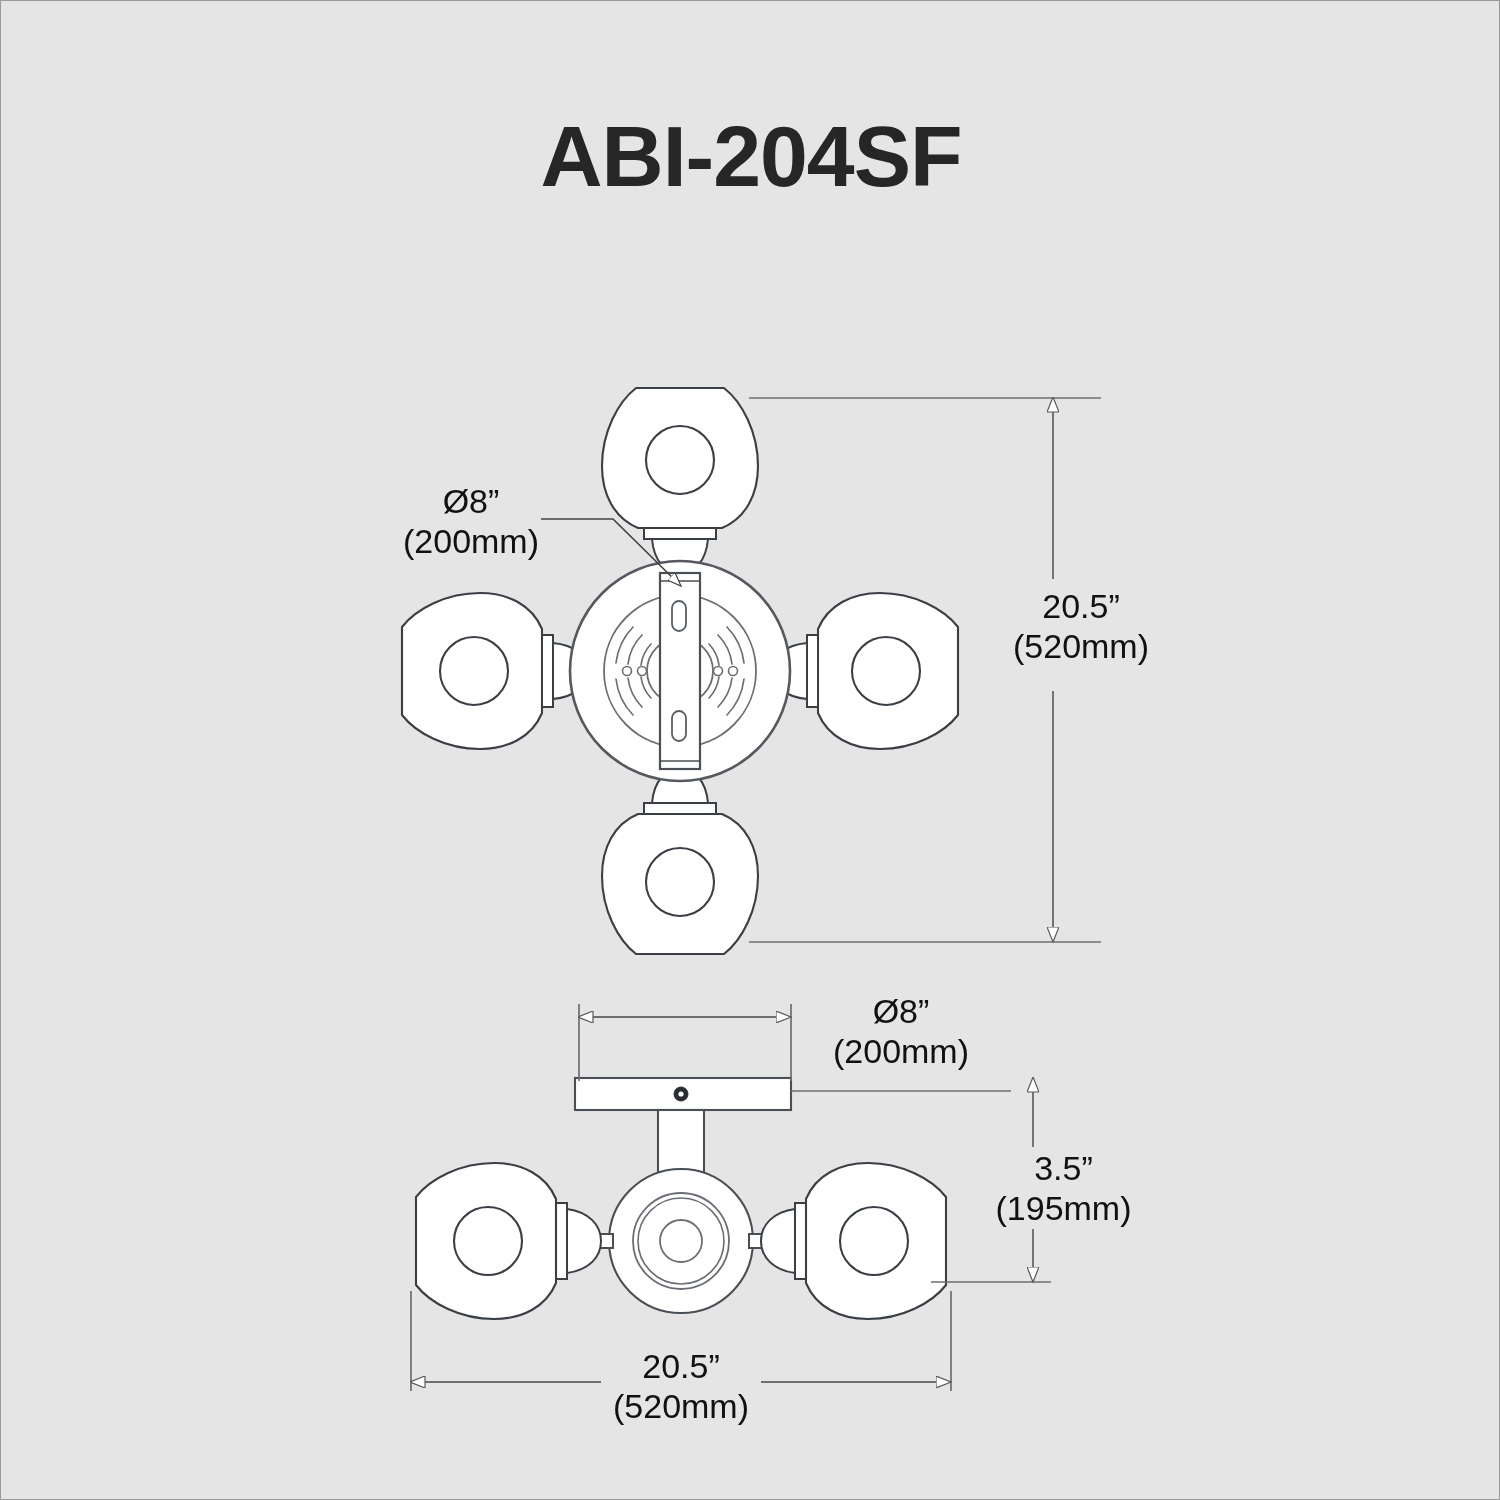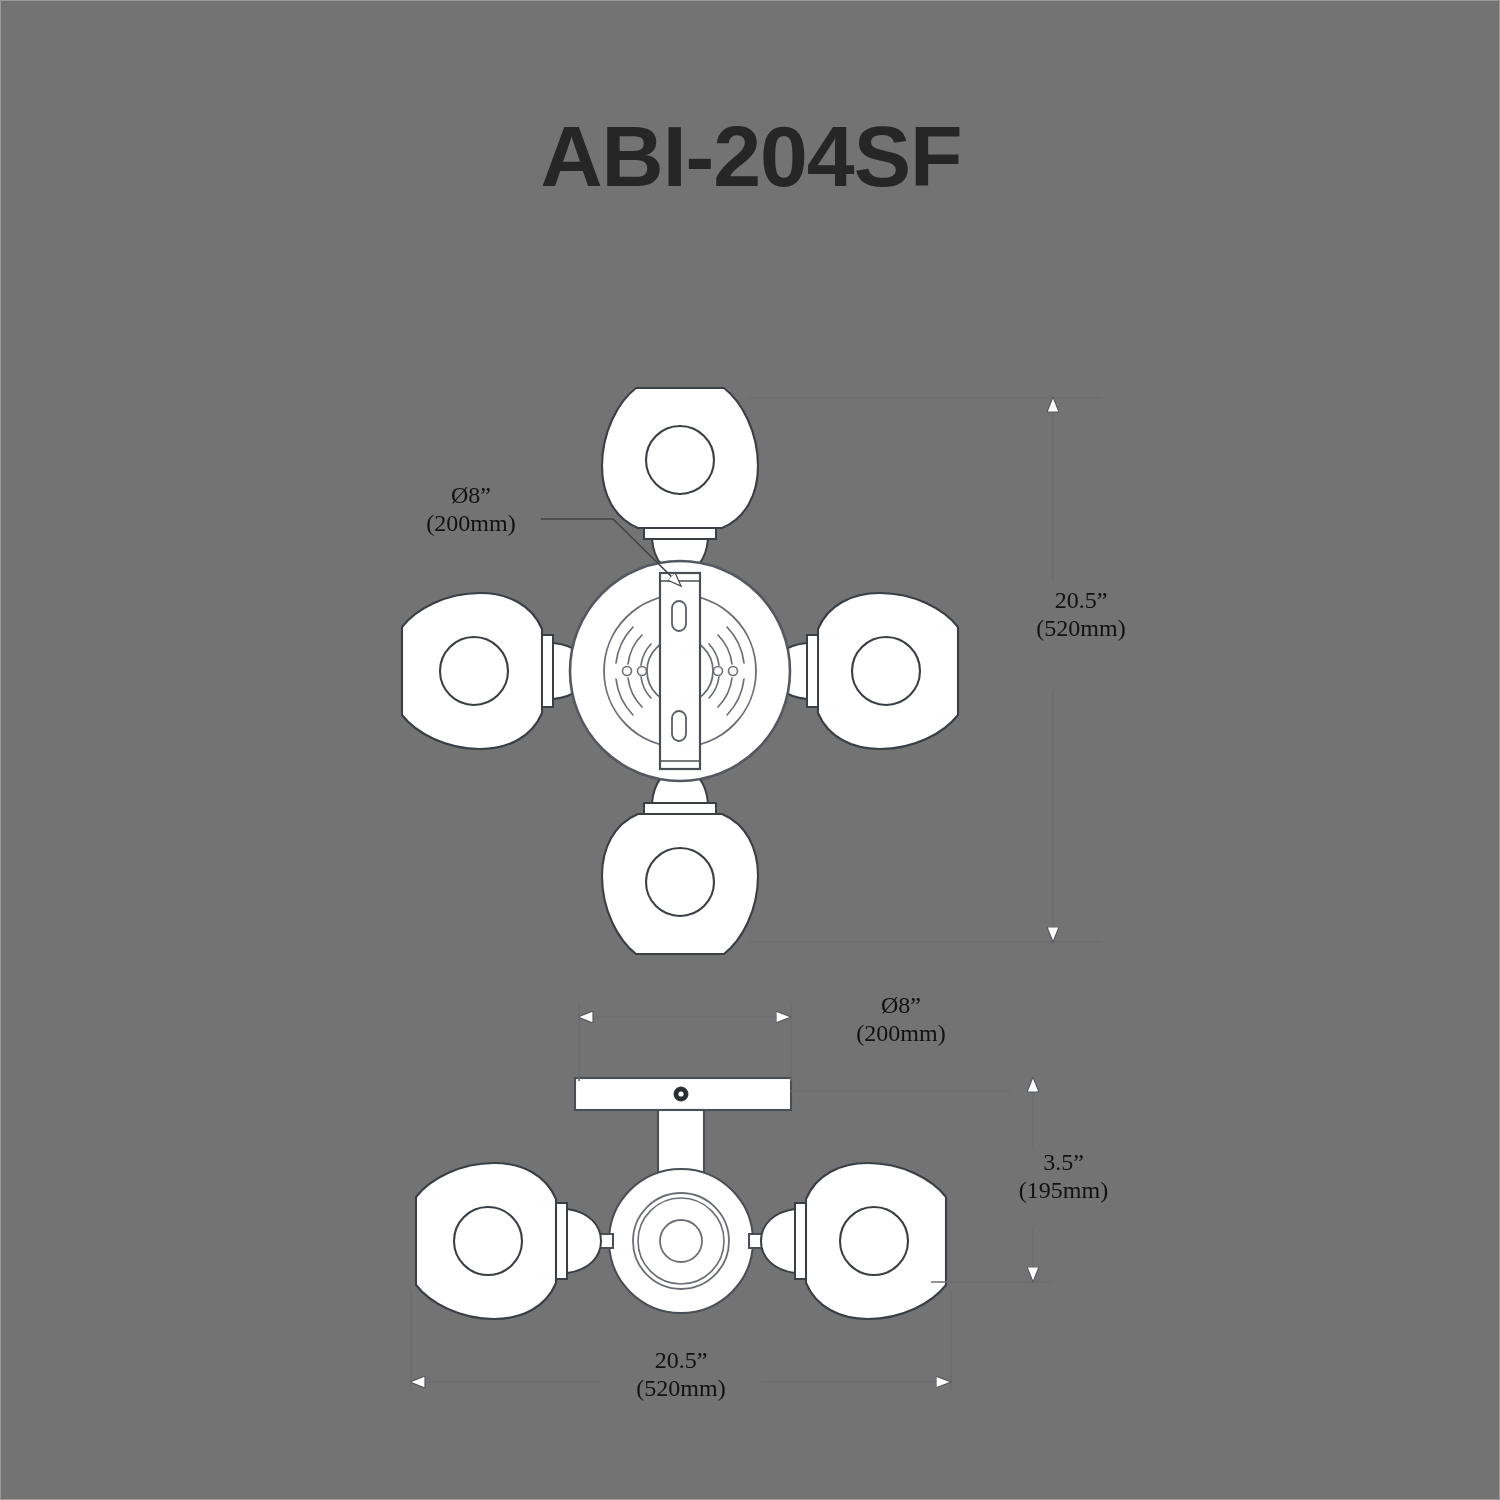--- a/index.html
+++ b/index.html
@@ -7,44 +7,44 @@
     padding: 0;
     background: #ffffff;
   }
   body {
     font-family: "Liberation Sans", sans-serif;
   }
   #page {
     position: relative;
     width: 1500px;
     height: 1500px;
-    background: #737373;
+    background: #e5e5e5;
     box-sizing: border-box;
     border: 1px solid #9a9a9a;
     overflow: hidden;
   }
   #title {
     position: absolute;
     left: 0;
     top: 118;
     top: 112px;
     width: 1500px;
     text-align: center;
     font-size: 86px;
     font-weight: bold;
     letter-spacing: -1px;
     color: #262626;
     font-family: "Liberation Sans", sans-serif;
     line-height: 1;
   }
   .dim-label {
     position: absolute;
-    font-size: 24px;
+    font-size: 34px;
     color: #111111;
-    font-family: Liberation Serif, serif;
+    font-family: Liberation Sans, sans-serif;
     line-height: 1.18;
     white-space: nowrap;
   }
   .dim-label .l2 { display: block; }
   #svgroot {
     position: absolute;
     left: 0;
     top: 0;
   }
 </style>

